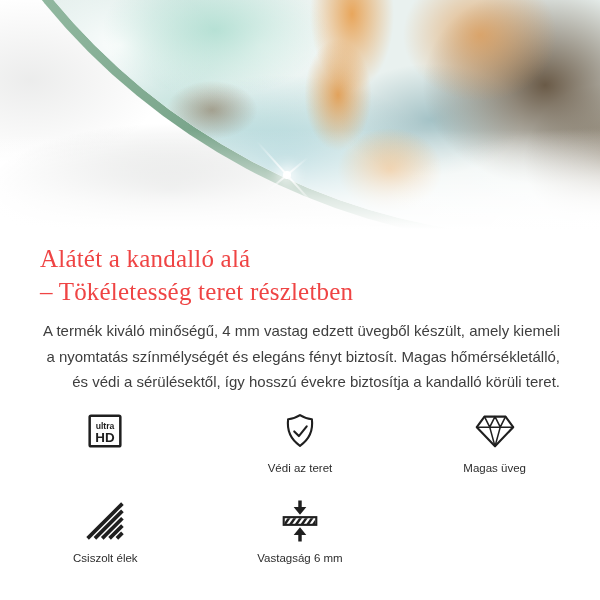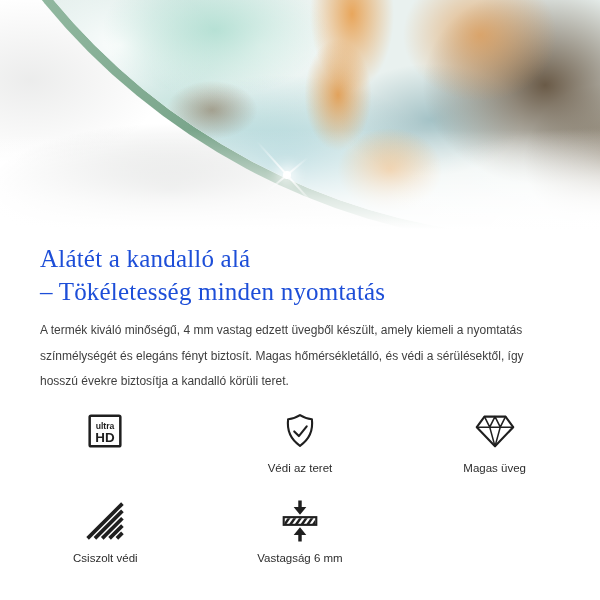--- a/index.html
+++ b/index.html
@@ -38,22 +38,22 @@
   .sparkle .dot{position:absolute;left:-4px;top:-4px;width:8px;height:8px;border-radius:50%;background:#fff;
       box-shadow:0 0 14px 5px rgba(255,255,255,.95);}
   .sparkle .ray1{position:absolute;left:-45px;top:-1px;width:90px;height:2px;transform:rotate(48deg);
       background:linear-gradient(90deg,rgba(255,255,255,0),rgba(255,255,255,.95),rgba(255,255,255,0));}
   .sparkle .ray2{position:absolute;left:-27px;top:-1px;width:54px;height:2px;transform:rotate(-40deg);
       background:linear-gradient(90deg,rgba(255,255,255,0),rgba(255,255,255,.9),rgba(255,255,255,0));}
 
   
   .content{padding:0 40px;}
   h1{margin:6px 0 0 0;font-family:"Liberation Serif",serif;font-weight:400;
-     font-size:25px;line-height:33px;color:#1d4ed8;letter-spacing:.2px;}
-  .desc{margin:10px 0 0 0;font-size:12px;line-height:25.5px;color:#3e3e3e;max-width:525px;}
+     font-size:25px;line-height:33px;color:#ef4444;letter-spacing:.2px;}
+  .desc{margin:10px 0 0 0;font-size:15px;line-height:25.5px;color:#3e3e3e;max-width:525px;text-align:right;}
 
   
   .features{margin-top:12px;padding:0 8px;display:grid;grid-template-columns:repeat(3,1fr);
       row-gap:22px;}
   .feature{display:flex;flex-direction:column;align-items:center;text-align:center;}
   .icon-box{height:48px;display:flex;align-items:center;justify-content:center;}
   .feature svg{display:block;}
   .feature .label{margin-top:7px;font-size:11.5px;color:#2d2d2d;line-height:13px;}
   .stroke{fill:none;stroke:#1f1f1f;stroke-width:2.2;stroke-linecap:round;stroke-linejoin:round;}
   .thin{stroke-width:1.6;}
@@ -71,21 +71,21 @@
   <div class="hero-fade"></div>
   <div class="sparkle">
     <div class="ray1"></div>
       <div class="ray2"></div>
       <div class="dot"></div>
   </div>
 </div>
 
 <div class="content">
   <h1><span>Alátét a kandalló alá</span><br>
-    <span>– Tökéletesség minden nyomtatás</span></h1>
+    <span>– Tökéletesség teret részletben</span></h1>
   <p class="desc">A termék kiváló minőségű, 4 mm vastag edzett üvegből készült, amely kiemeli a nyomtatás színmélységét és elegáns fényt biztosít. Magas hőmérsékletálló, és védi a sérülésektől, így hosszú évekre biztosítja a kandalló körüli teret.</p>
 </div>
 
 <div class="features">
 
 
   <div class="feature">
     <div class="icon-box">
       <svg width="46" height="46" viewBox="0 0 48 48">
         <rect x="8" y="8" width="32" height="32" rx="1.5" fill="none" stroke="#1f1f1f" stroke-width="2.6"></rect>
@@ -123,21 +123,21 @@
       <svg width="44" height="44" viewBox="0 0 48 48">
         <g stroke="#1f1f1f" stroke-width="4" stroke-linecap="butt">
           <line x1="5" y1="43" x2="43" y2="5"></line>
           <line x1="13" y1="43" x2="43" y2="13"></line>
           <line x1="21" y1="43" x2="43" y2="21"></line>
           <line x1="29" y1="43" x2="43" y2="29"></line>
           <line x1="37" y1="43" x2="43" y2="37"></line>
         </g>
       </svg>
     </div>
-    <span class="label">Csiszolt védi</span>
+    <span class="label">Csiszolt élek</span>
   </div>
 
   <div class="feature">
     <div class="icon-box">
       <svg width="46" height="46" viewBox="0 0 48 48">
         <path d="M22.2 2.5h3.6v7h4.8L24 17.5l-6.6-8h4.8z" fill="#1f1f1f"></path>
         <path d="M22.2 45.5h3.6v-7h4.8L24 30.5l-6.6 8h4.8z" fill="#1f1f1f"></path>
         <g>
           <rect x="7" y="20" width="34" height="8" fill="#ffffff" stroke="#1f1f1f" stroke-width="2.2"></rect>
           <clipPath id="barclip">

